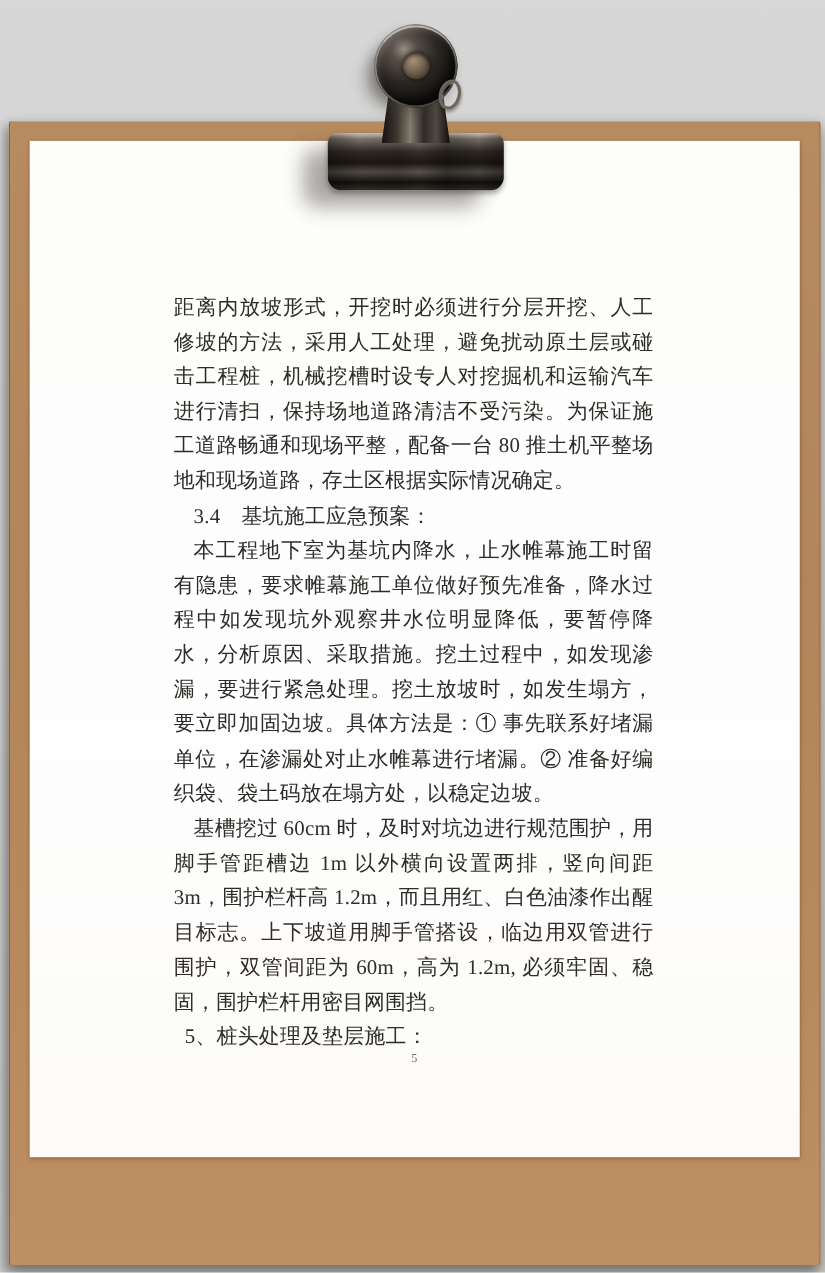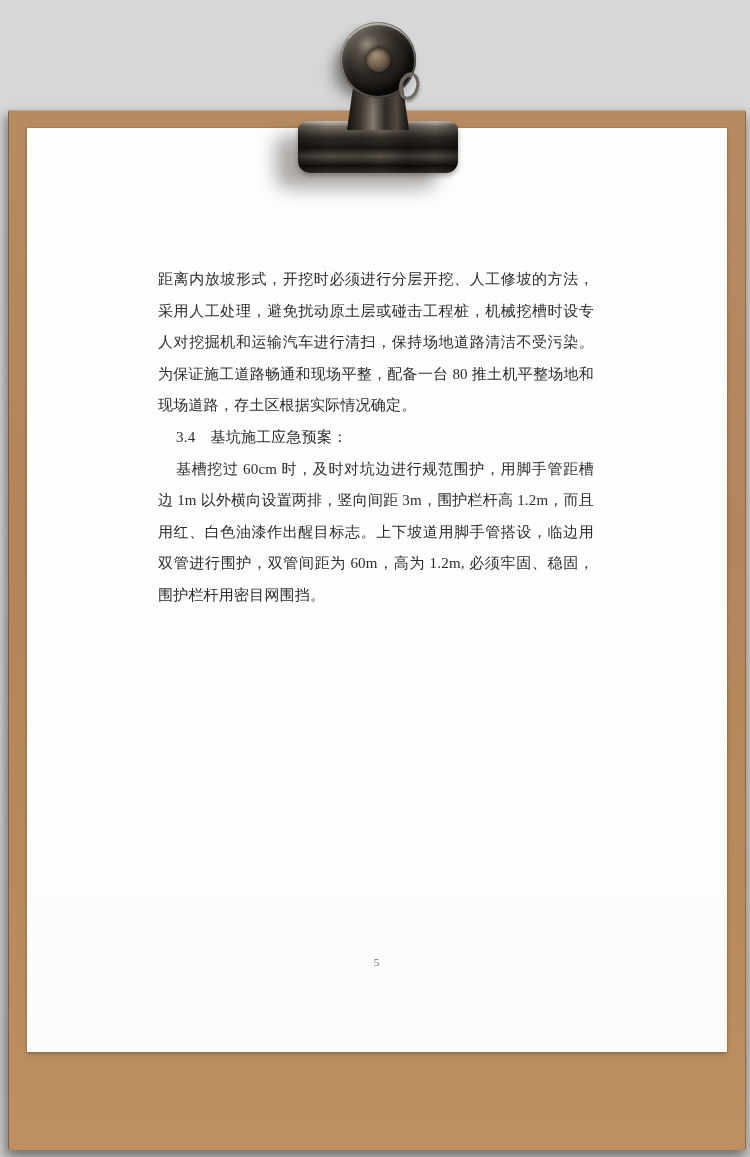--- a/index.html
+++ b/index.html
@@ -19,21 +19,21 @@
   }
   
   .paper{
     position:absolute;left:27px;top:128px;width:700px;height:924px;
     background:linear-gradient(180deg,#fdfdfc 0%,#fefefe 60%,#fcfbf9 100%);
     box-shadow:0 2px 4px rgba(95,65,35,.45),0 0 1px rgba(80,55,30,.5);
   }
   
   .text-block{
     position:absolute;left:131px;top:136px;width:436px;
-    font-size:15px;line-height:31.6px;letter-spacing:.2px;
+    font-size:19px;line-height:31.6px;letter-spacing:.2px;
     color:#2e2c29;text-align:justify;
   }
   .text-block p{margin:0;}
   .indent{text-indent:18px;}
   .small-indent{text-indent:10px;}
   .page-number{
     position:absolute;left:0;top:828px;width:100%;
     text-align:center;font-size:11px;color:#6b6b69;letter-spacing:1px;
   }
   
@@ -84,21 +84,23 @@
 <body>
 
 <div class="stage">
 
   <div class="clipboard"></div>
 
   <div class="paper">
     <div class="text-block">
       <p>距离内放坡形式，开挖时必须进行分层开挖、人工修坡的方法，采用人工处理，避免扰动原土层或碰击工程桩，机械挖槽时设专人对挖掘机和运输汽车进行清扫，保持场地道路清洁不受污染。为保证施工道路畅通和现场平整，配备一台 80 推土机平整场地和现场道路，存土区根据实际情况确定。</p>
       <p class="indent">3.4　基坑施工应急预案：</p>
+      <p class="indent">本工程地下室为基坑内降水，止水帷幕施工时留有隐患，要求帷幕施工单位做好预先准备，降水过程中如发现坑外观察井水位明显降低，要暂停降水，分析原因、采取措施。挖土过程中，如发现渗漏，要进行紧急处理。挖土放坡时，如发生塌方，要立即加固边坡。具体方法是：① 事先联系好堵漏单位，在渗漏处对止水帷幕进行堵漏。② 准备好编织袋、袋土码放在塌方处，以稳定边坡。</p>
       <p class="indent">基槽挖过 60cm 时，及时对坑边进行规范围护，用脚手管距槽边 1m 以外横向设置两排，竖向间距 3m，围护栏杆高 1.2m，而且用红、白色油漆作出醒目标志。上下坡道用脚手管搭设，临边用双管进行围护，双管间距为 60m，高为 1.2m, 必须牢固、稳固，围护栏杆用密目网围挡。</p>
+      <p class="small-indent">5、桩头处理及垫层施工：</p>
     </div>
     <div class="page-number">5</div>
   </div>
 
   <div class="clip-wall-shadow"></div>
   <div class="clip-bar"></div>
   <div class="clip-stem"></div>
   <div class="clip-disc">
     <div class="clip-hole"></div>
   </div>

